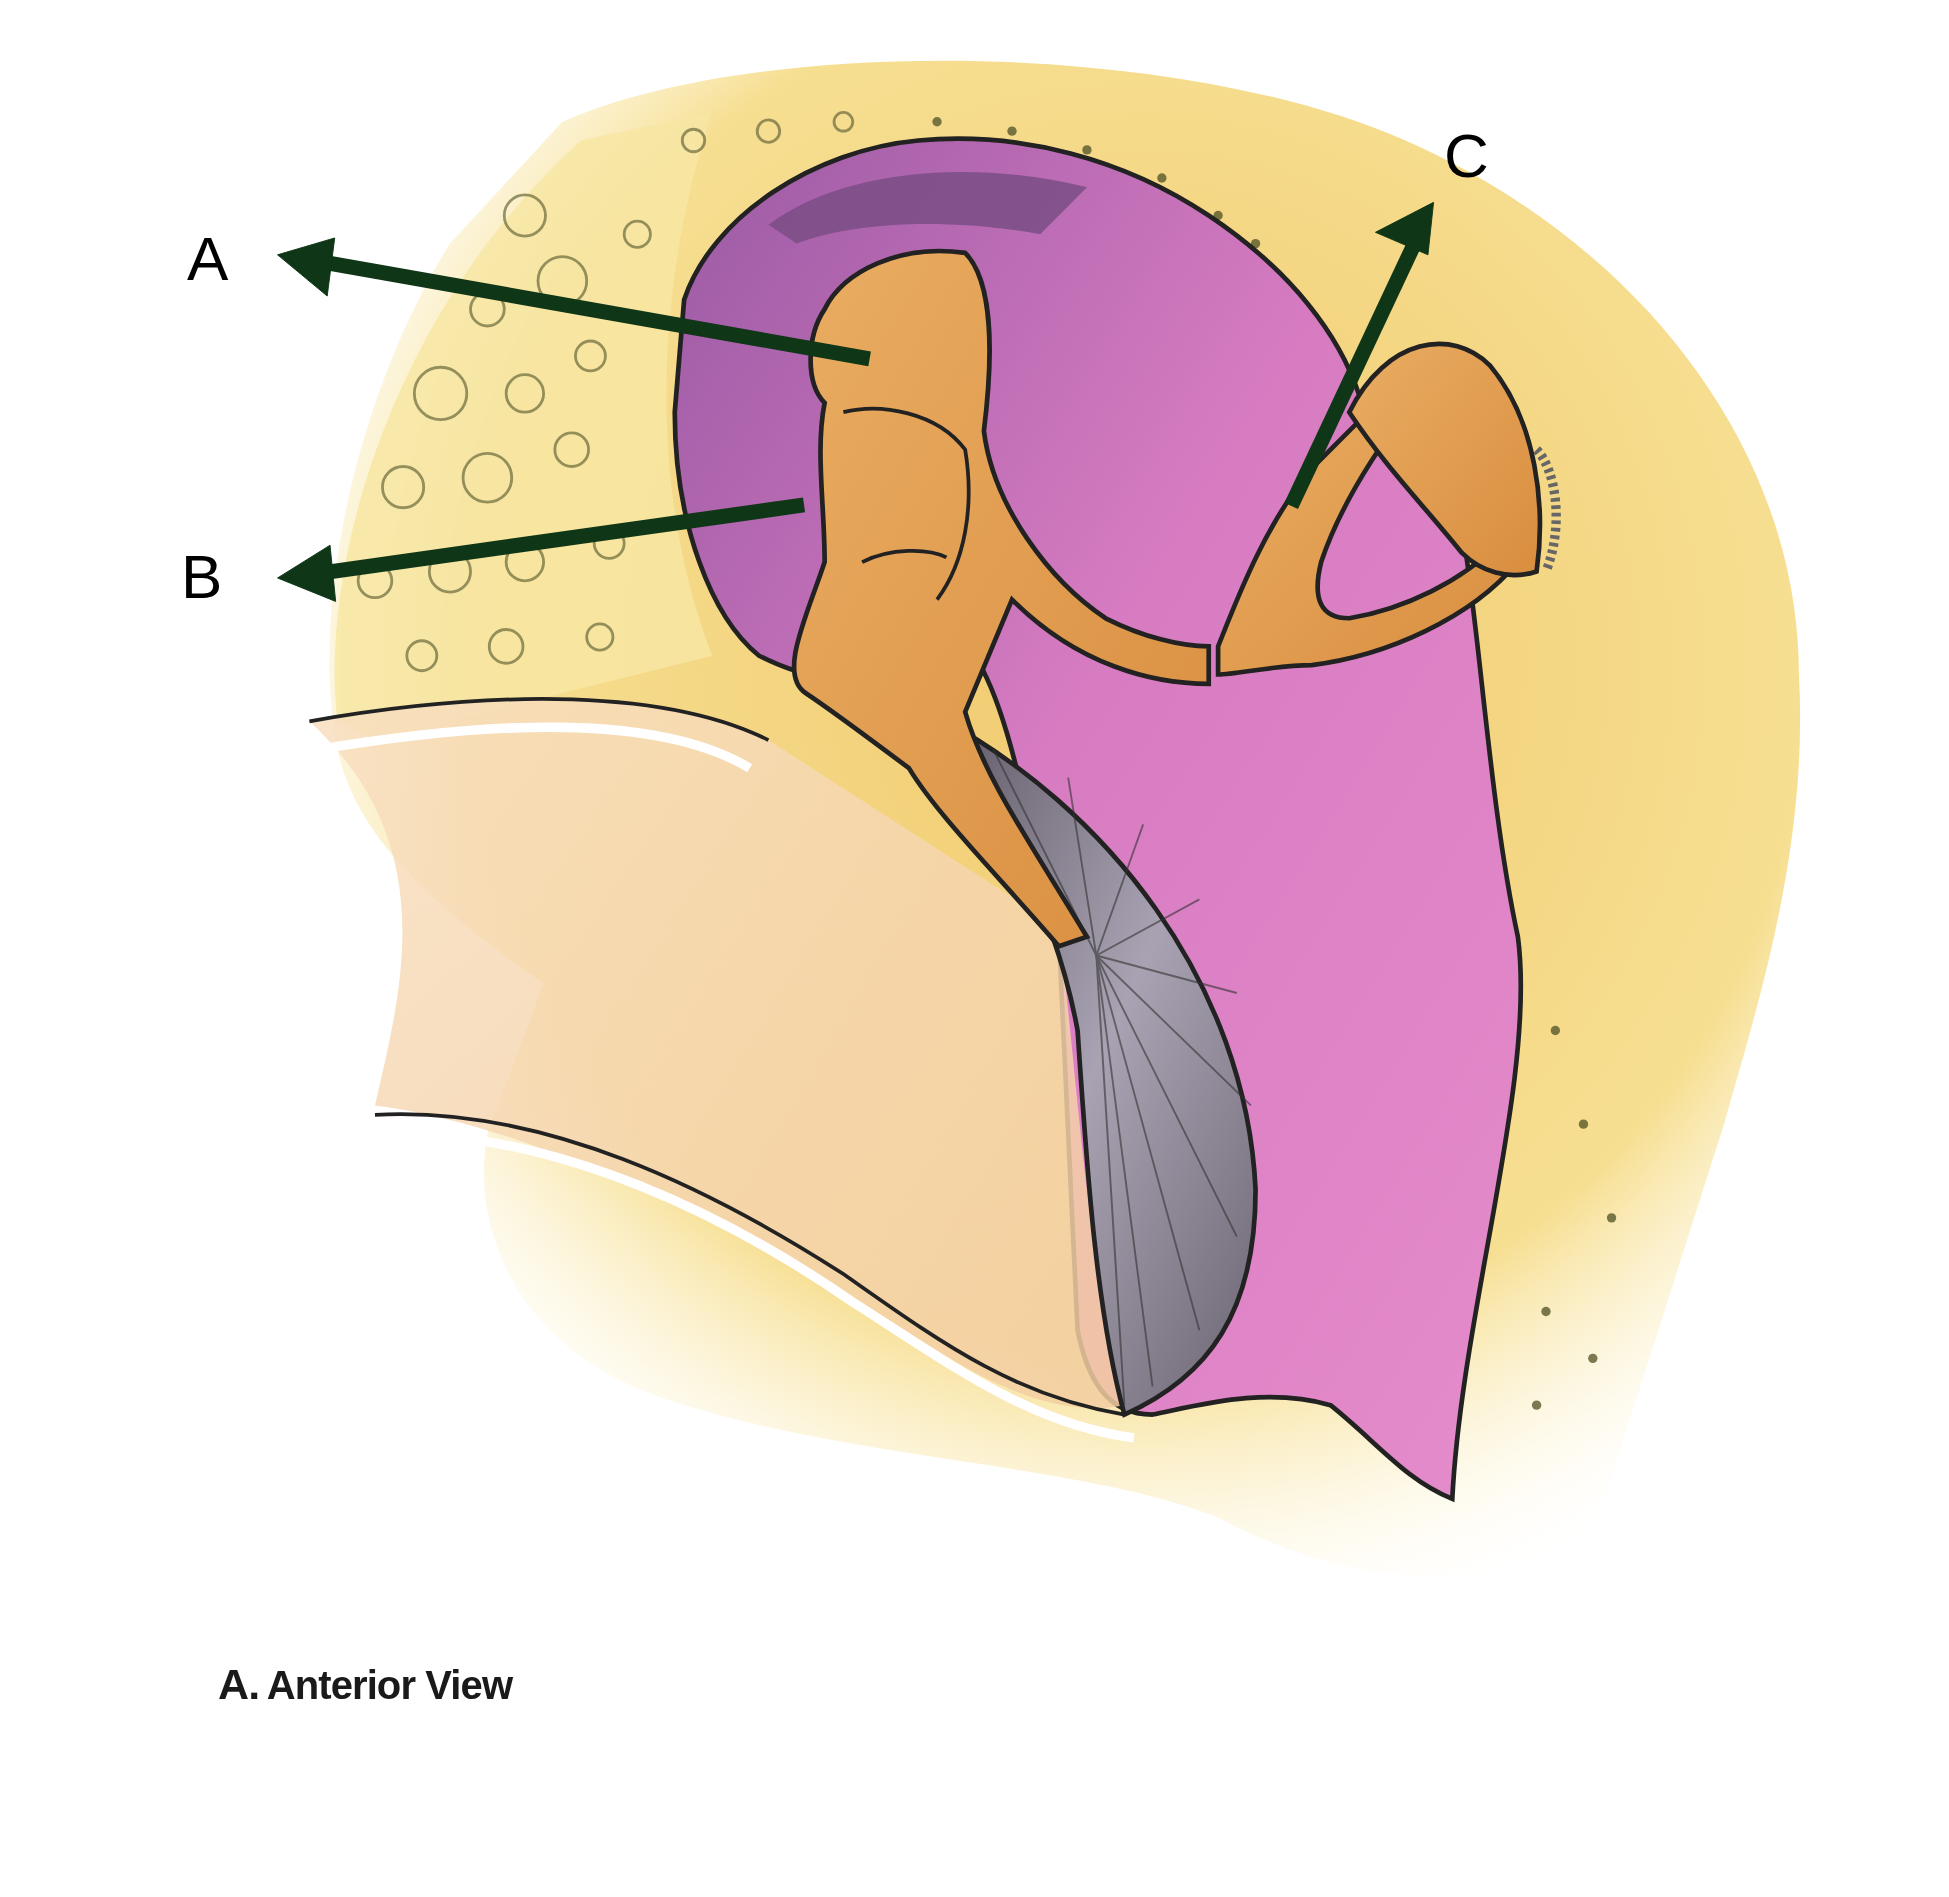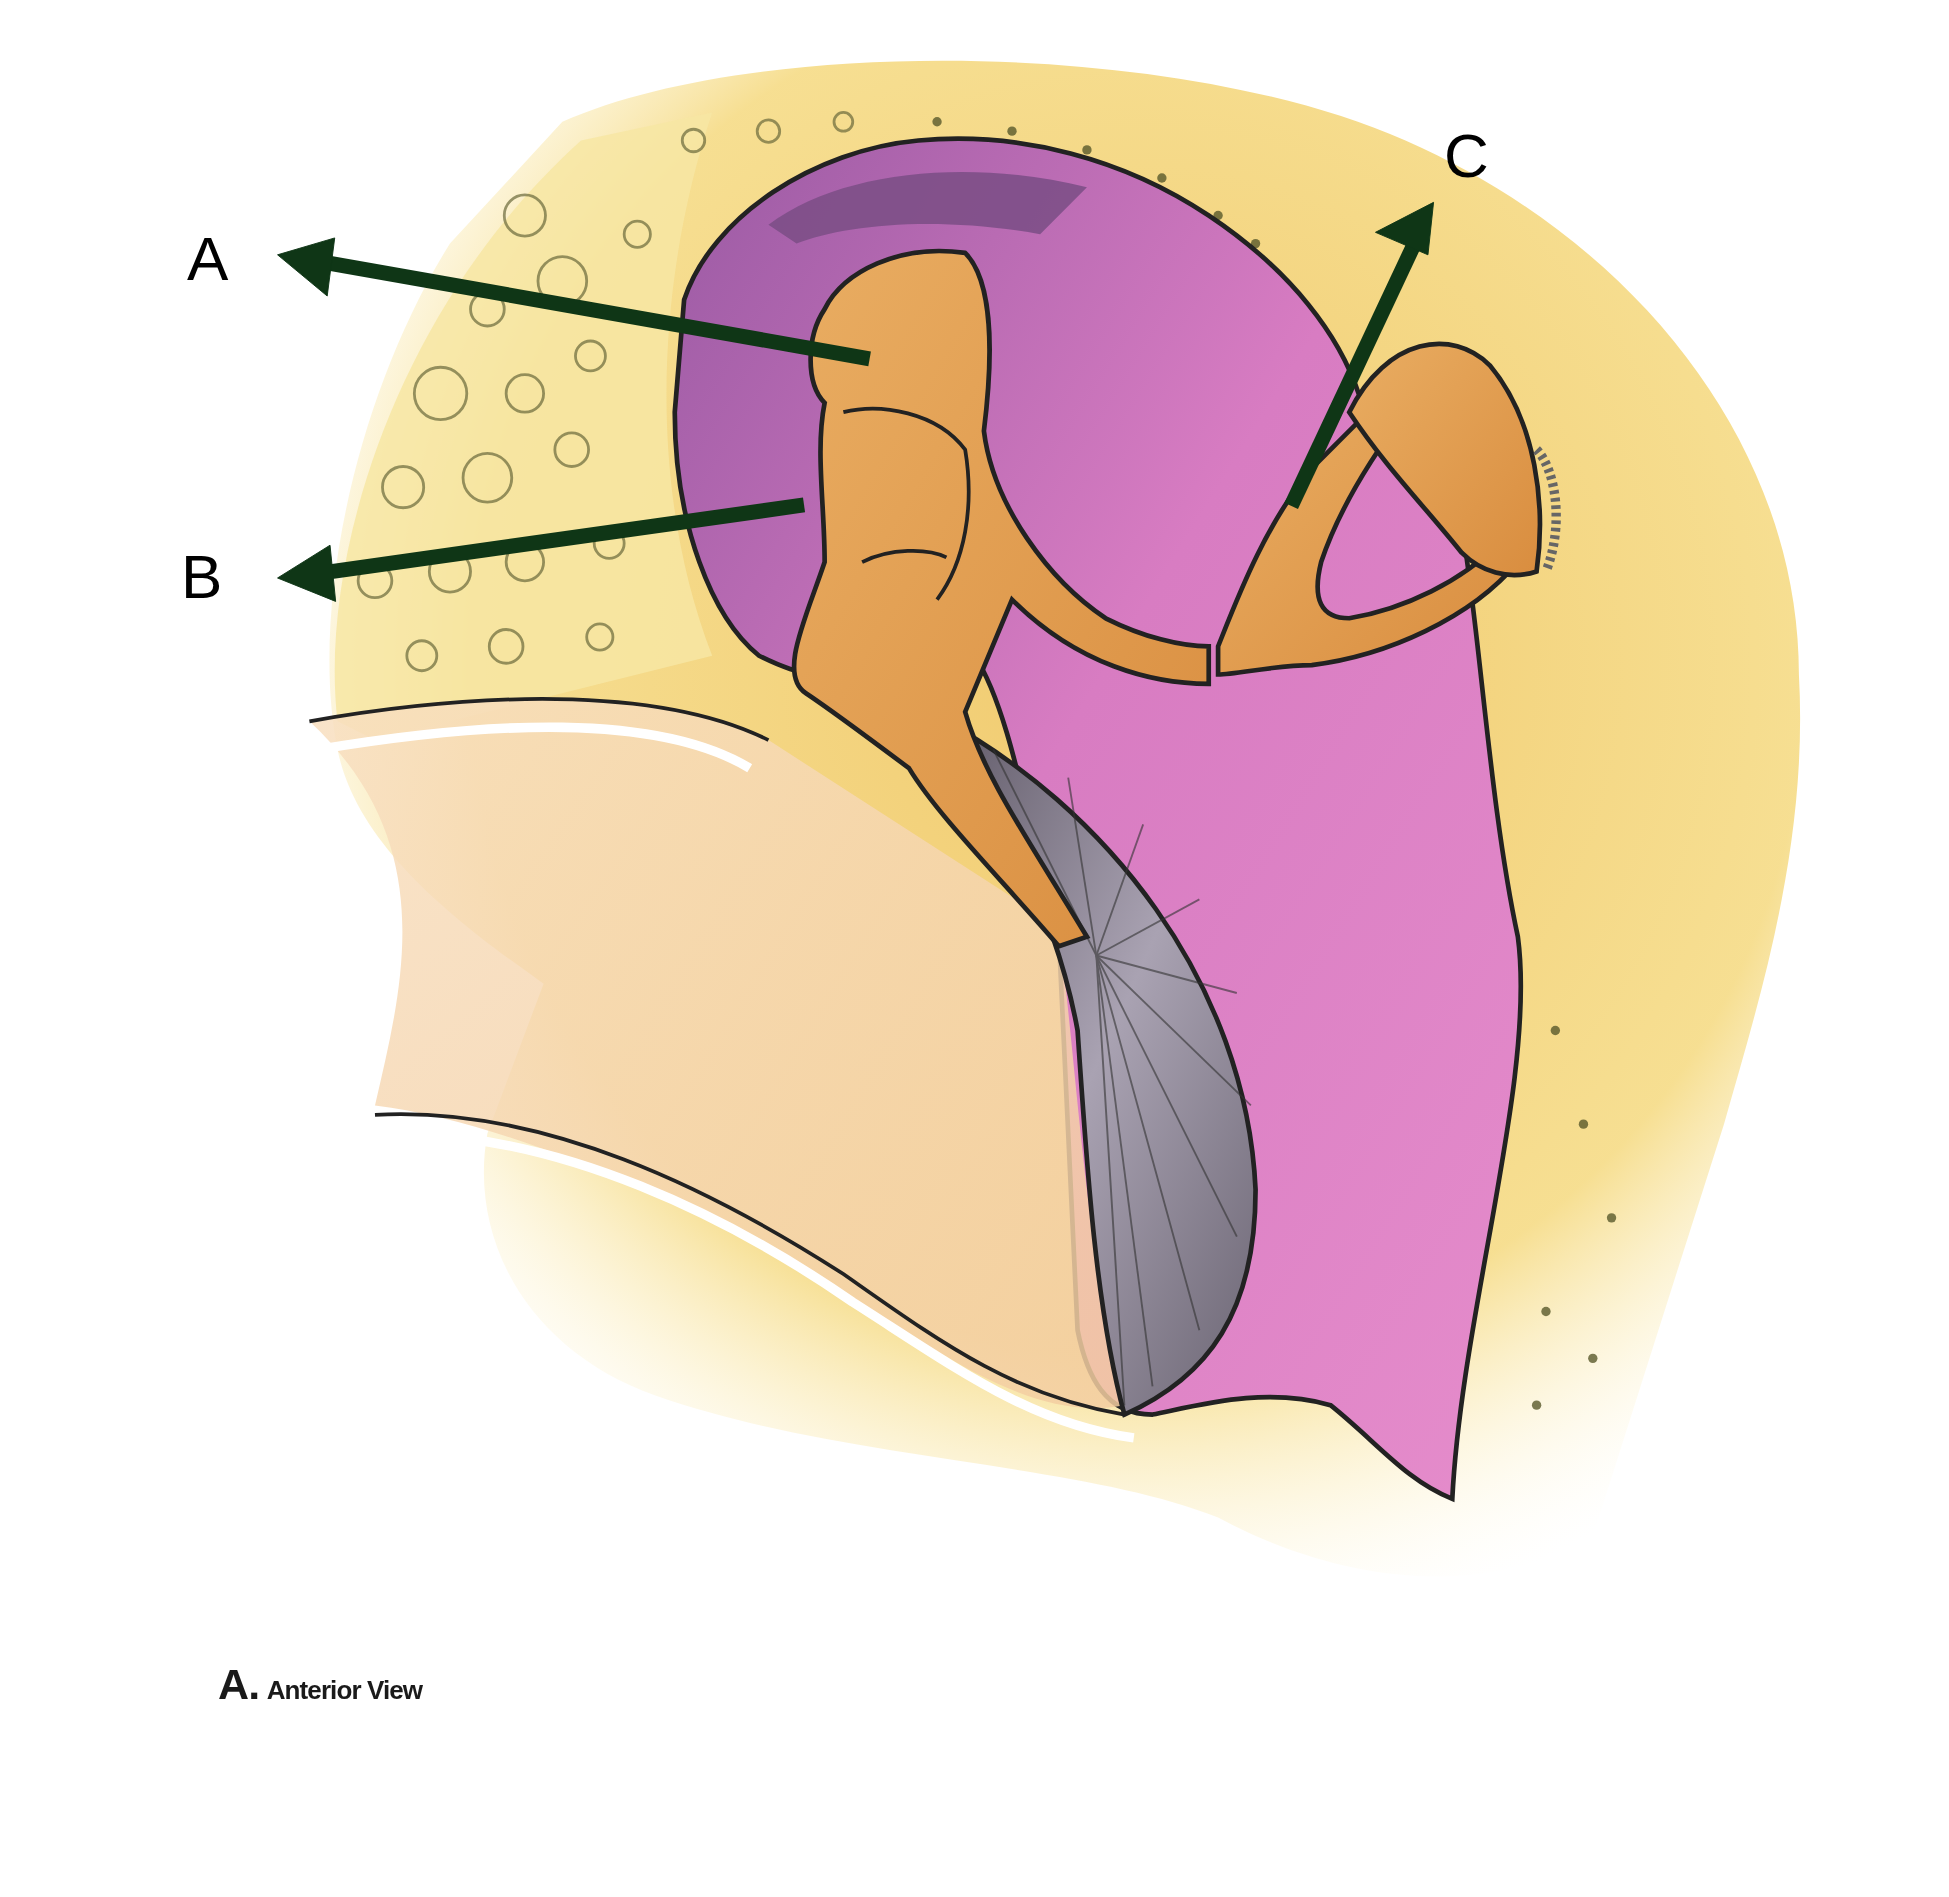--- a/index.html
+++ b/index.html
@@ -1,21 +1,21 @@
 <!DOCTYPE html>
 <html style="font-size:15px"><head>
 <meta charset="utf-8">
 <style>
   html, body { margin: 0; padding: 0; background: #ffffff; }
   body { width: 1950px; height: 1897px; position: relative; overflow: hidden; font-family: "Liberation Sans", sans-serif; }
   #stage { position: absolute; left: 0; top: 0; width: 1950px; height: 1897px; }
   .label { position: absolute; font-family: "Liberation Sans", sans-serif; font-size: 62px; color: #000; line-height: 1; }
   .caption { position: absolute; left: 218px; top: 1660px; font-family: "Liberation Sans", sans-serif; font-weight: bold; color: #1a1a1a; letter-spacing: -0.9px; }
   .caption .cap-letter { font-size: 43px; }
-  .caption .cap-text { font-size: 26px; margin-left: 7.5px; }
+  .caption .cap-text { font-size: 40px; margin-left: 7.5px; }
 </style>
 </head>
 <body>
 
 <svg id="stage" viewBox="0 0 2081 2025" xmlns="http://www.w3.org/2000/svg">
   <defs>
     <radialGradient id="boneGlow" cx="0.55" cy="0.4" r="0.65">
       <stop offset="0" stop-color="#f0c766"></stop>
       <stop offset="0.7" stop-color="#f6dd8c"></stop>
       <stop offset="1" stop-color="#fffbe8" stop-opacity="0"></stop>

